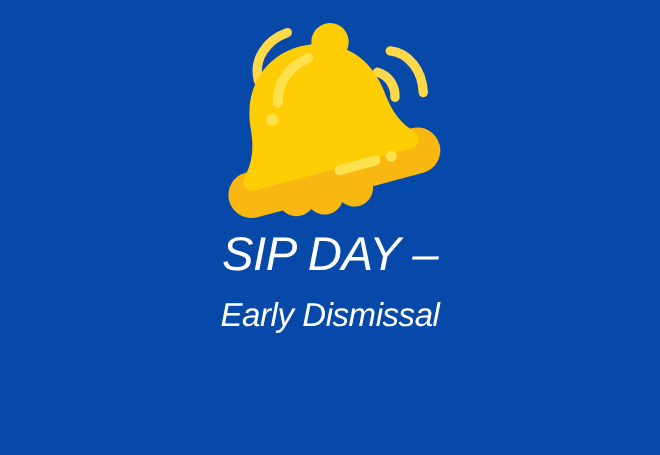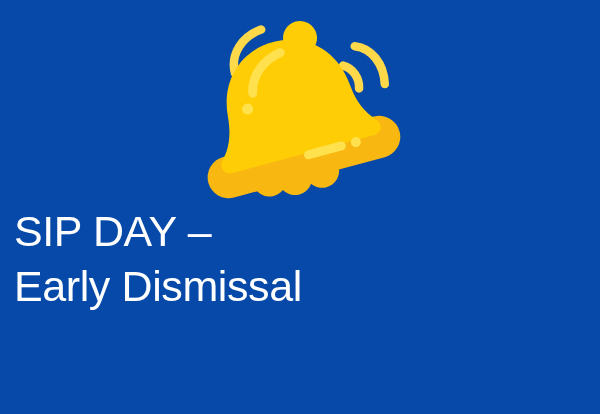--- a/index.html
+++ b/index.html
@@ -34,38 +34,39 @@
     width: 600px;
     height: 196px;
   }
 
   
   .message-block {
     position: absolute;
     left: 0;
     right: 0;
     top: 204px;
-    text-align: left;
+    text-align: center;
     padding: 0 14px;
     box-sizing: border-box;
+    font-style: italic;
   }
 
   .message-line {
     display: block;
     color: #ffffff;
     font-family: "Liberation Sans", sans-serif;
     font-weight: 400;
     font-size: 43px;
     line-height: 55px;
     letter-spacing: -0.4px;
     white-space: nowrap;
   }
 
   .message-line.line-2 {
-    font-size: 43px;
+    font-size: 30px;
   }
 
   .message-line.line-3 {
     font-size: 43px;
   }
 </style>
 </head>
 <body>
 
 <div class="announcement-card">

